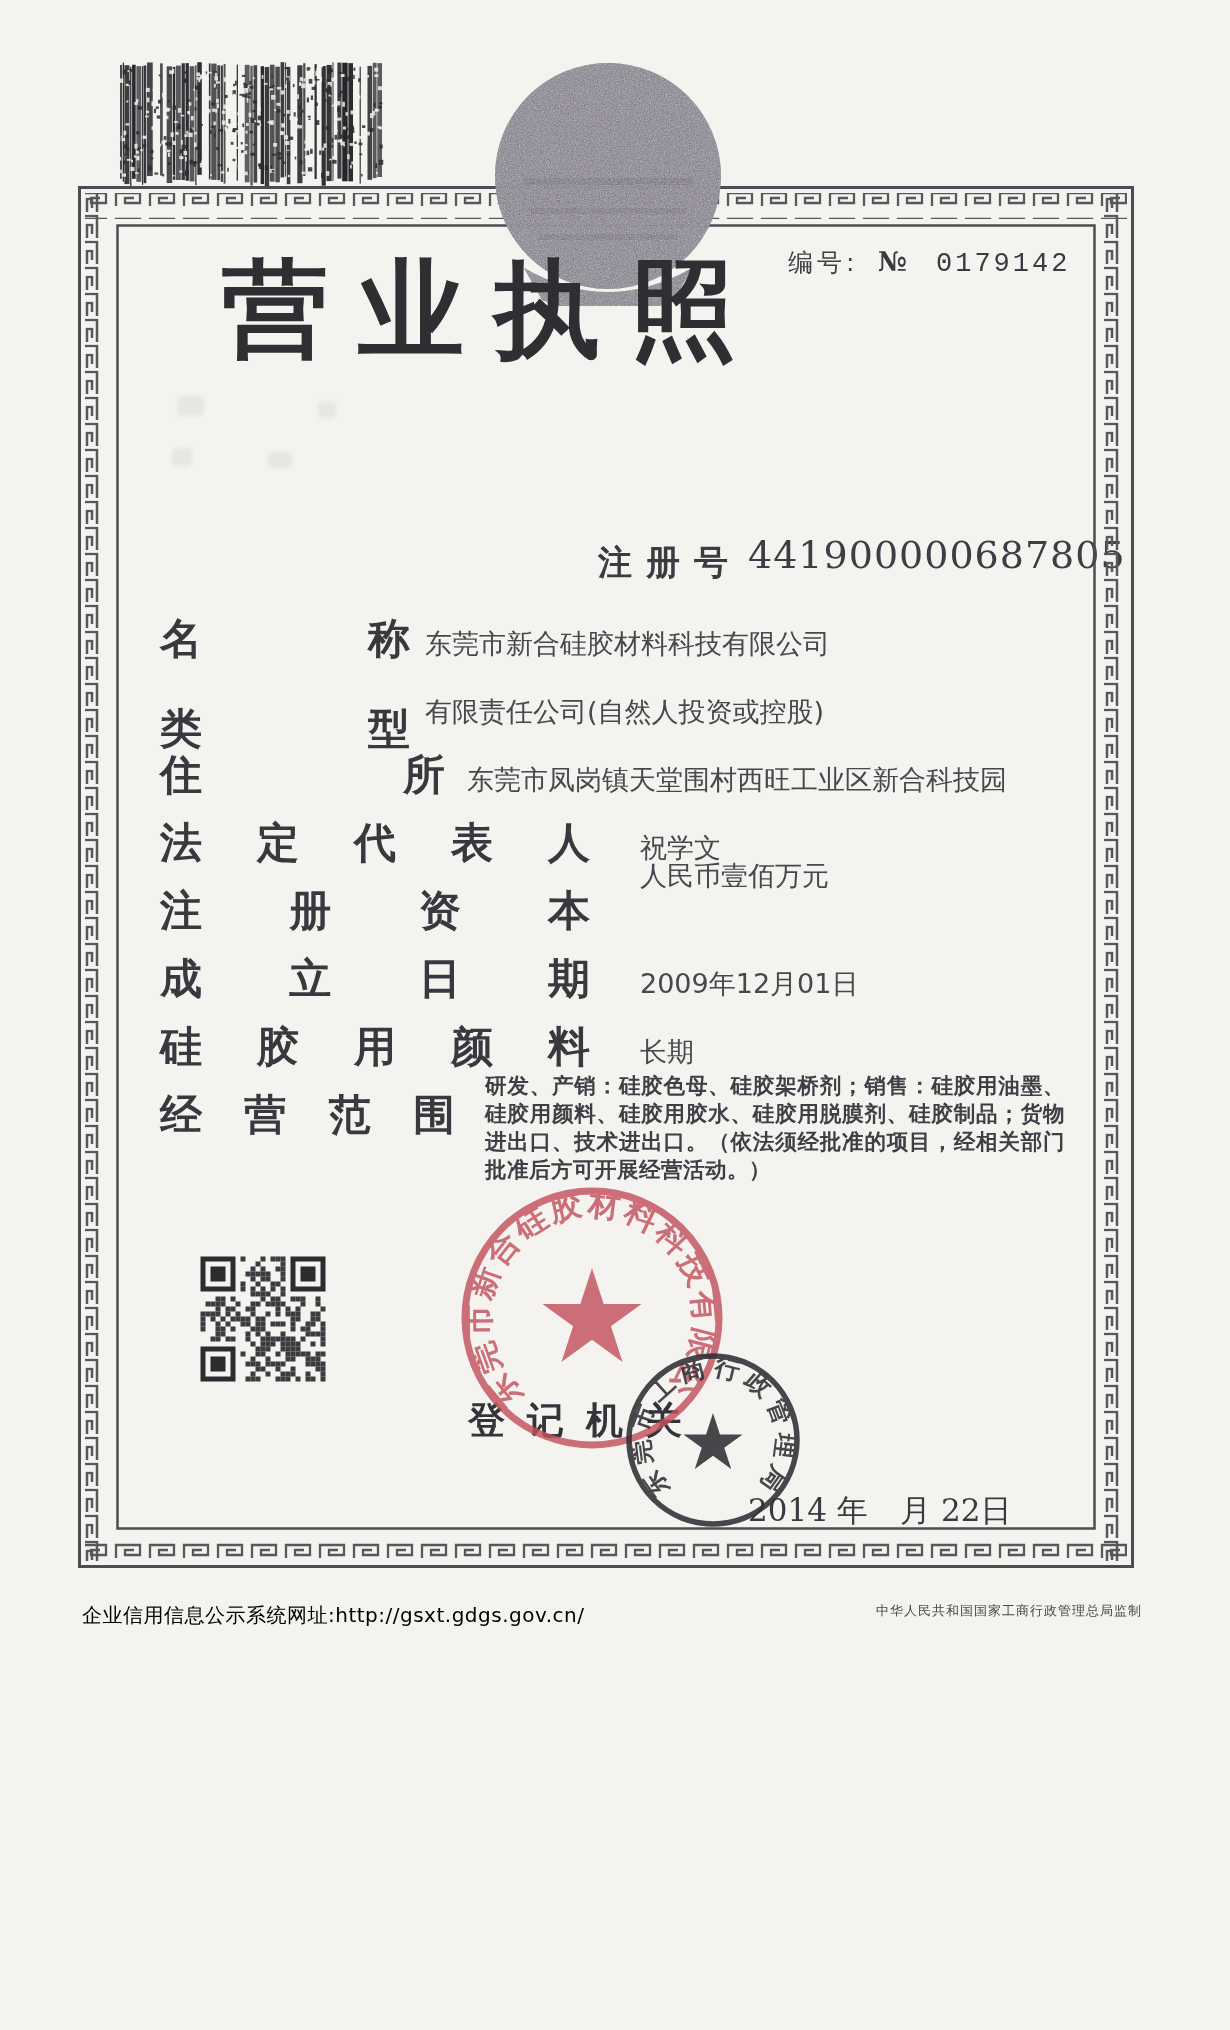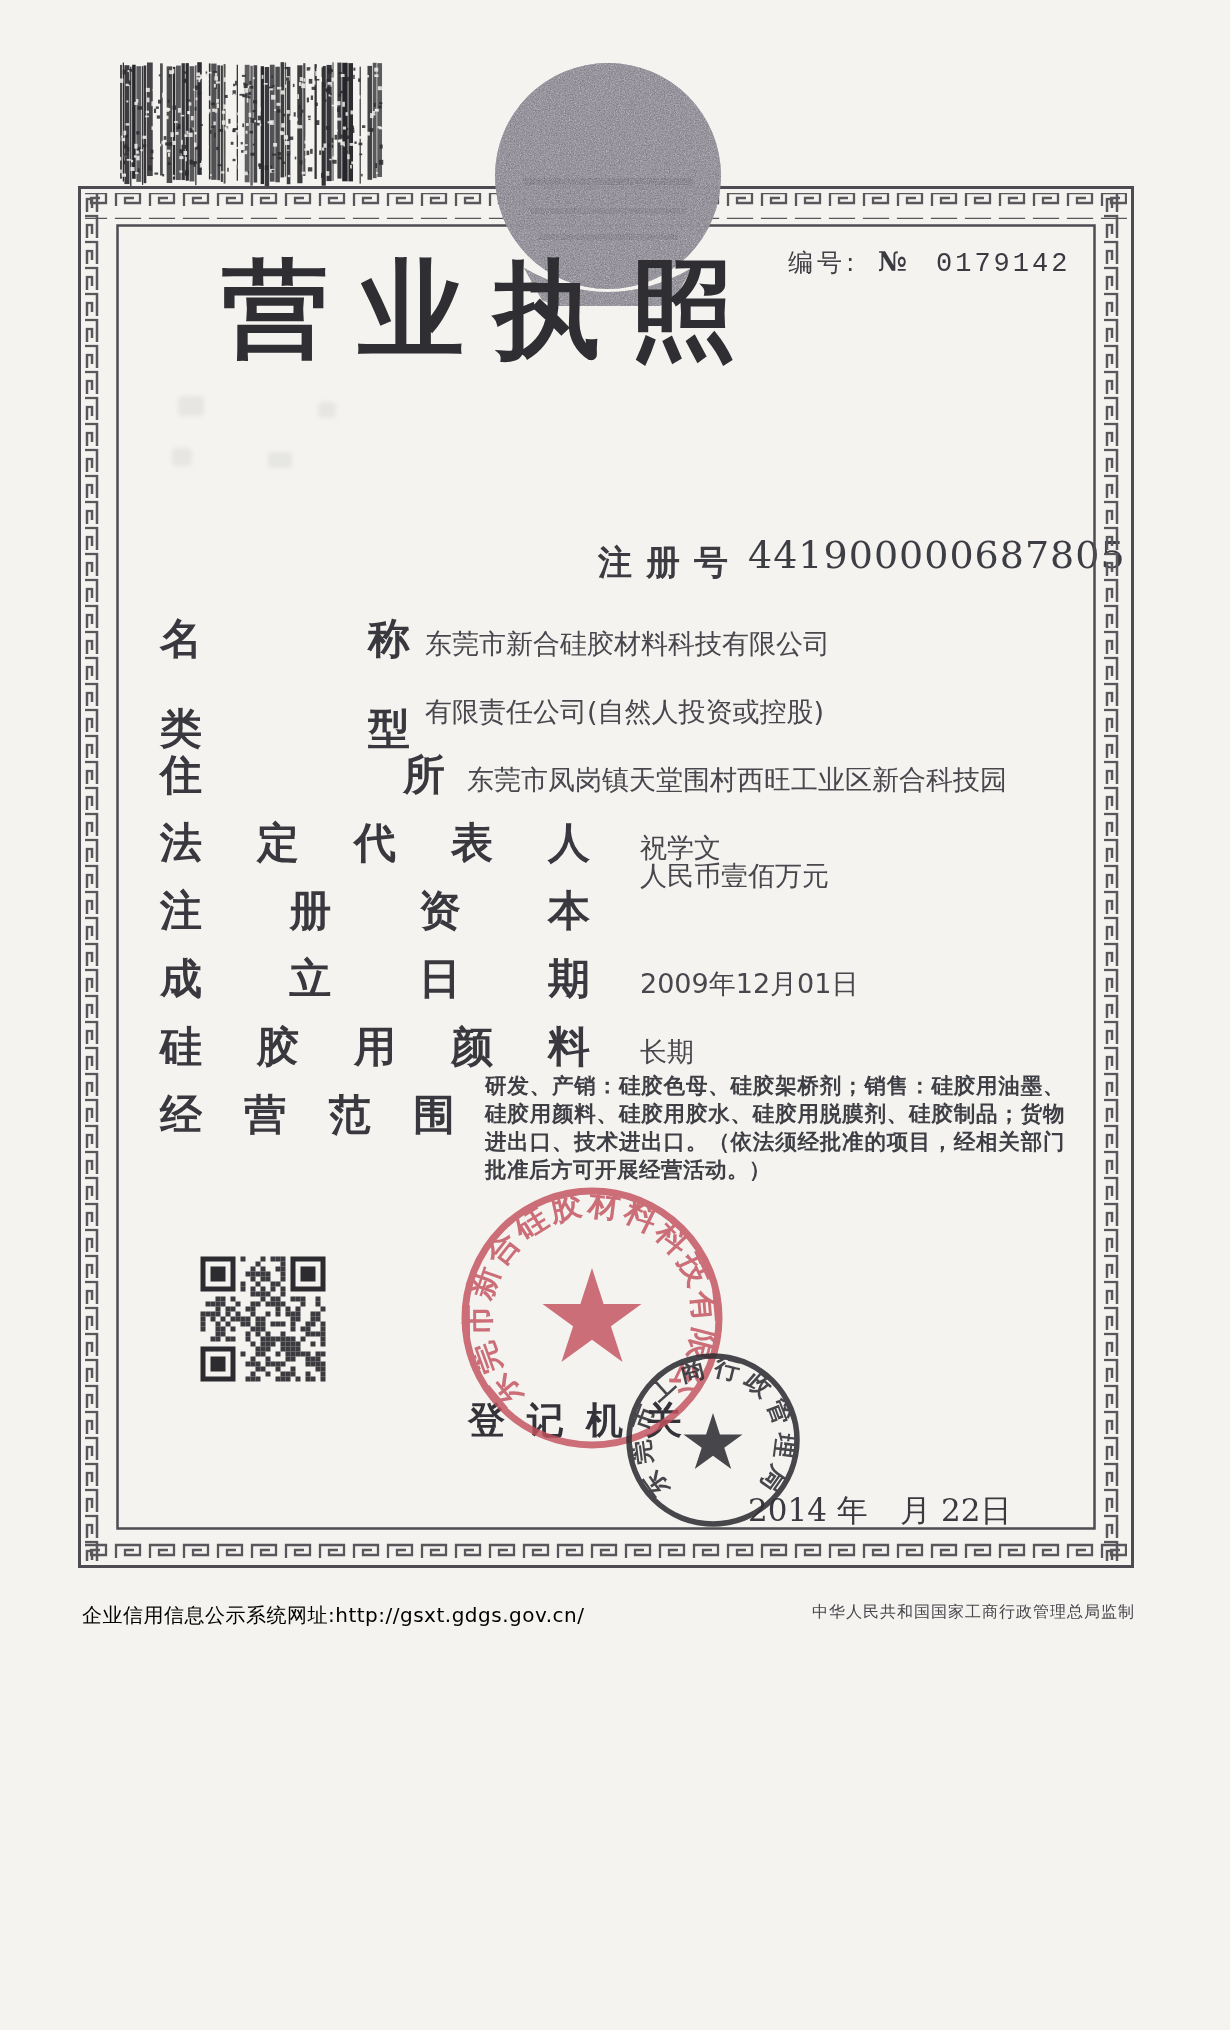--- a/index.html
+++ b/index.html
@@ -42,21 +42,21 @@
   
   .registrar-label{position:absolute;left:468px;top:1396px;font-size:37px;font-weight:700;
         letter-spacing:22px;color:#333339;z-index:6;white-space:nowrap;}
   .date-part{position:absolute;font-size:31px;color:#3a3a40;font-family:"DejaVu Serif",serif;z-index:6;}
   #date-year{left:748px;top:1490px;}
   #date-month{left:900px;top:1490px;}
   #date-day{left:941px;top:1490px;}
 
   
   .footer-left{position:absolute;left:82px;top:1602px;font-size:20px;color:#000000;letter-spacing:.5px;}
-  .footer-right{position:absolute;right:95px;top:1602px;font-size:16px;color:#46464c;letter-spacing:1px;}
+  .footer-right{position:absolute;right:88px;top:1602px;font-size:13px;color:#46464c;letter-spacing:1px;}
 
   
   .smudge{position:absolute;background:#9a9aa0;opacity:.14;filter:blur(2px);border-radius:4px;}
 </style>
 </head>
 <body>
 
 <div id="page">
 
   <svg id="barcode" width="270" height="126">

